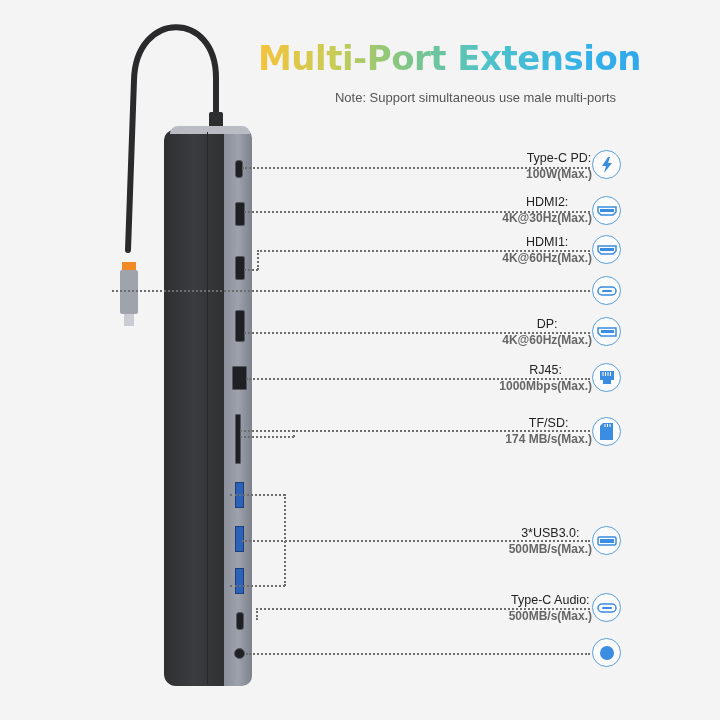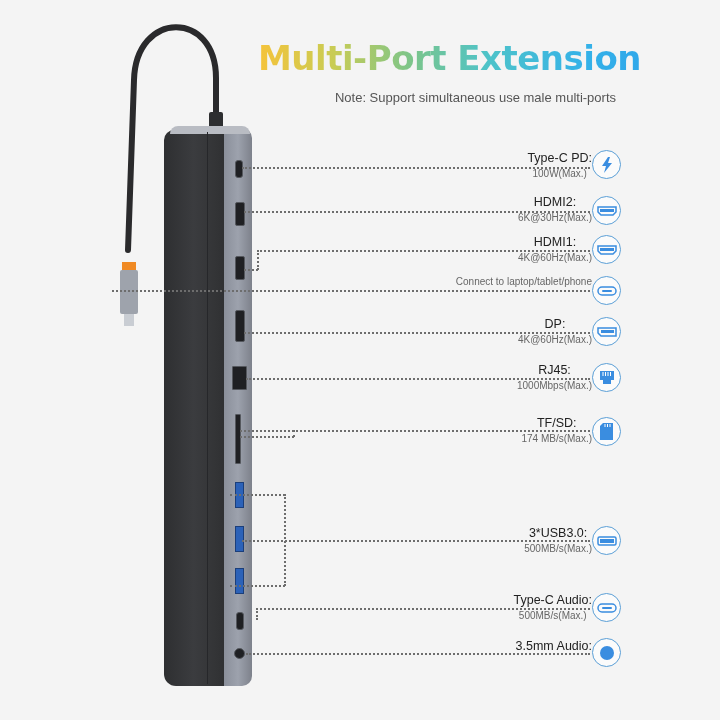--- a/index.html
+++ b/index.html
@@ -49,21 +49,21 @@
     .leader {
       position: absolute; border-top: 2px dotted #6d6d6d; height: 0;
     }
     .vleader {
       position: absolute; border-left: 2px dotted #6d6d6d; width: 0;
     }
     .label {
       position: absolute; right: 128px; text-align: center; white-space: nowrap;
     }
     .label .name { font-size: 12.5px; color: #222; line-height: 16px; }
-    .label .spec { font-size: 10px; color: #666; line-height: 16px; }
+    .label .spec { font-size: 12px; color: #666; line-height: 16px; font-weight: bold; }
     .icon {
       position: absolute; left: 592px; width: 27px; height: 27px;
       border: 1.5px solid #5b9fd6; border-radius: 50%; background: #fbfbfb;
       display: flex; align-items: center; justify-content: center;
     }
     .icon svg { display: block; }
   </style>
 </head>
 <body>
 
@@ -113,28 +113,27 @@
 <div class="vleader" style="left:256px;top:608px;height:12px;"></div>
 <div class="leader" style="left:256px;top:608px;width:334px;"></div>
 <div class="leader" style="left:246px;top:653px;width:344px;"></div>
 
 <div class="label" style="top:150px;">
   <div class="name">Type-C PD:</div>
   <div class="spec">100W(Max.)</div>
 </div>
 <div class="label" style="top:194px;">
   <div class="name">HDMI2:</div>
-  <div class="spec">6K@30Hz(Max.)</div>
+  <div class="spec">4K@30Hz(Max.)</div>
 </div>
 <div class="label" style="top:234px;">
   <div class="name">HDMI1:</div>
   <div class="spec">4K@60Hz(Max.)</div>
 </div>
 <div class="label" style="top:274px;">
-  <div class="spec">Connect to laptop/tablet/phone</div>
 </div>
 <div class="label" style="top:316px;">
   <div class="name">DP:</div>
   <div class="spec">4K@60Hz(Max.)</div>
 </div>
 <div class="label" style="top:362px;">
   <div class="name">RJ45:</div>
   <div class="spec">1000Mbps(Max.)</div>
 </div>
 <div class="label" style="top:415px;">
@@ -143,21 +142,20 @@
 </div>
 <div class="label" style="top:525px;">
   <div class="name">3*USB3.0:</div>
   <div class="spec">500MB/s(Max.)</div>
 </div>
 <div class="label" style="top:592px;">
   <div class="name">Type-C Audio:</div>
   <div class="spec">500MB/s(Max.)</div>
 </div>
 <div class="label" style="top:638px;">
-  <div class="name">3.5mm Audio:</div>
 </div>
 
 <div class="icon" style="top:150px;">
   <svg width="14" height="16" viewBox="0 0 14 16">
       <path d="M8 0 L2 9 L6 9 L4 16 L12 6 L8 6 L10 0 Z" fill="#3a8de0"></path>
     </svg>
 </div>
 <div class="icon" style="top:196px;">
   <svg width="20" height="10" viewBox="0 0 20 10">
       <path d="M1 1 H19 V6 L16 9 H4 L1 6 Z" fill="none" stroke="#3a8de0" stroke-width="1.5"></path>

